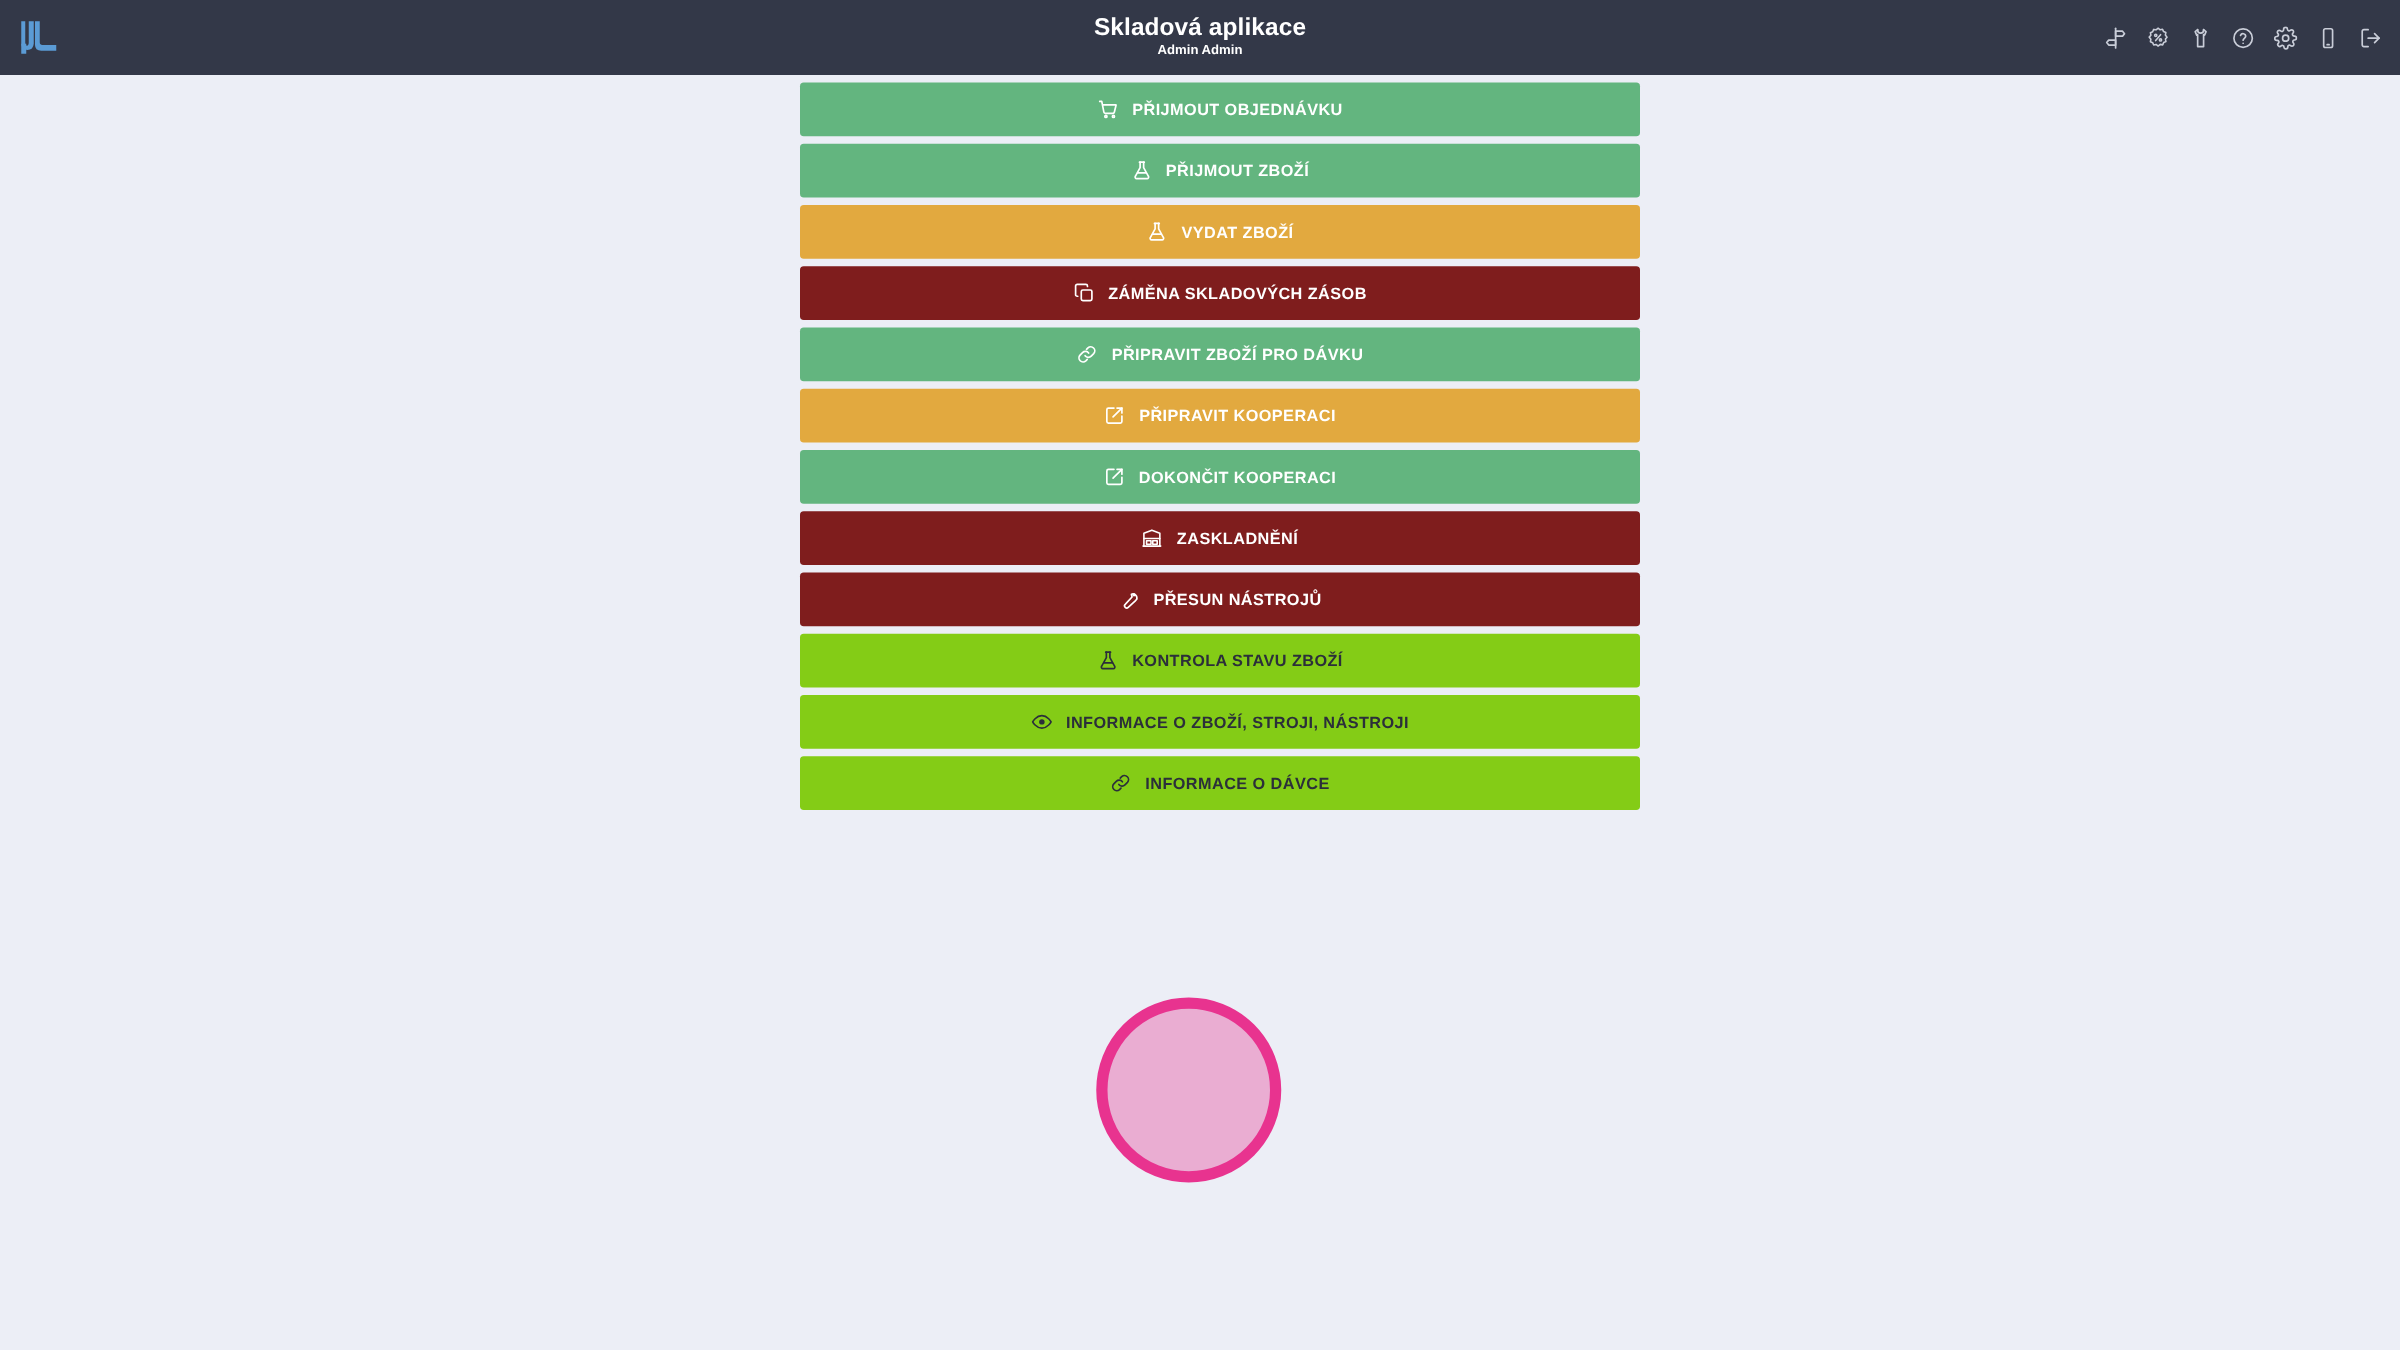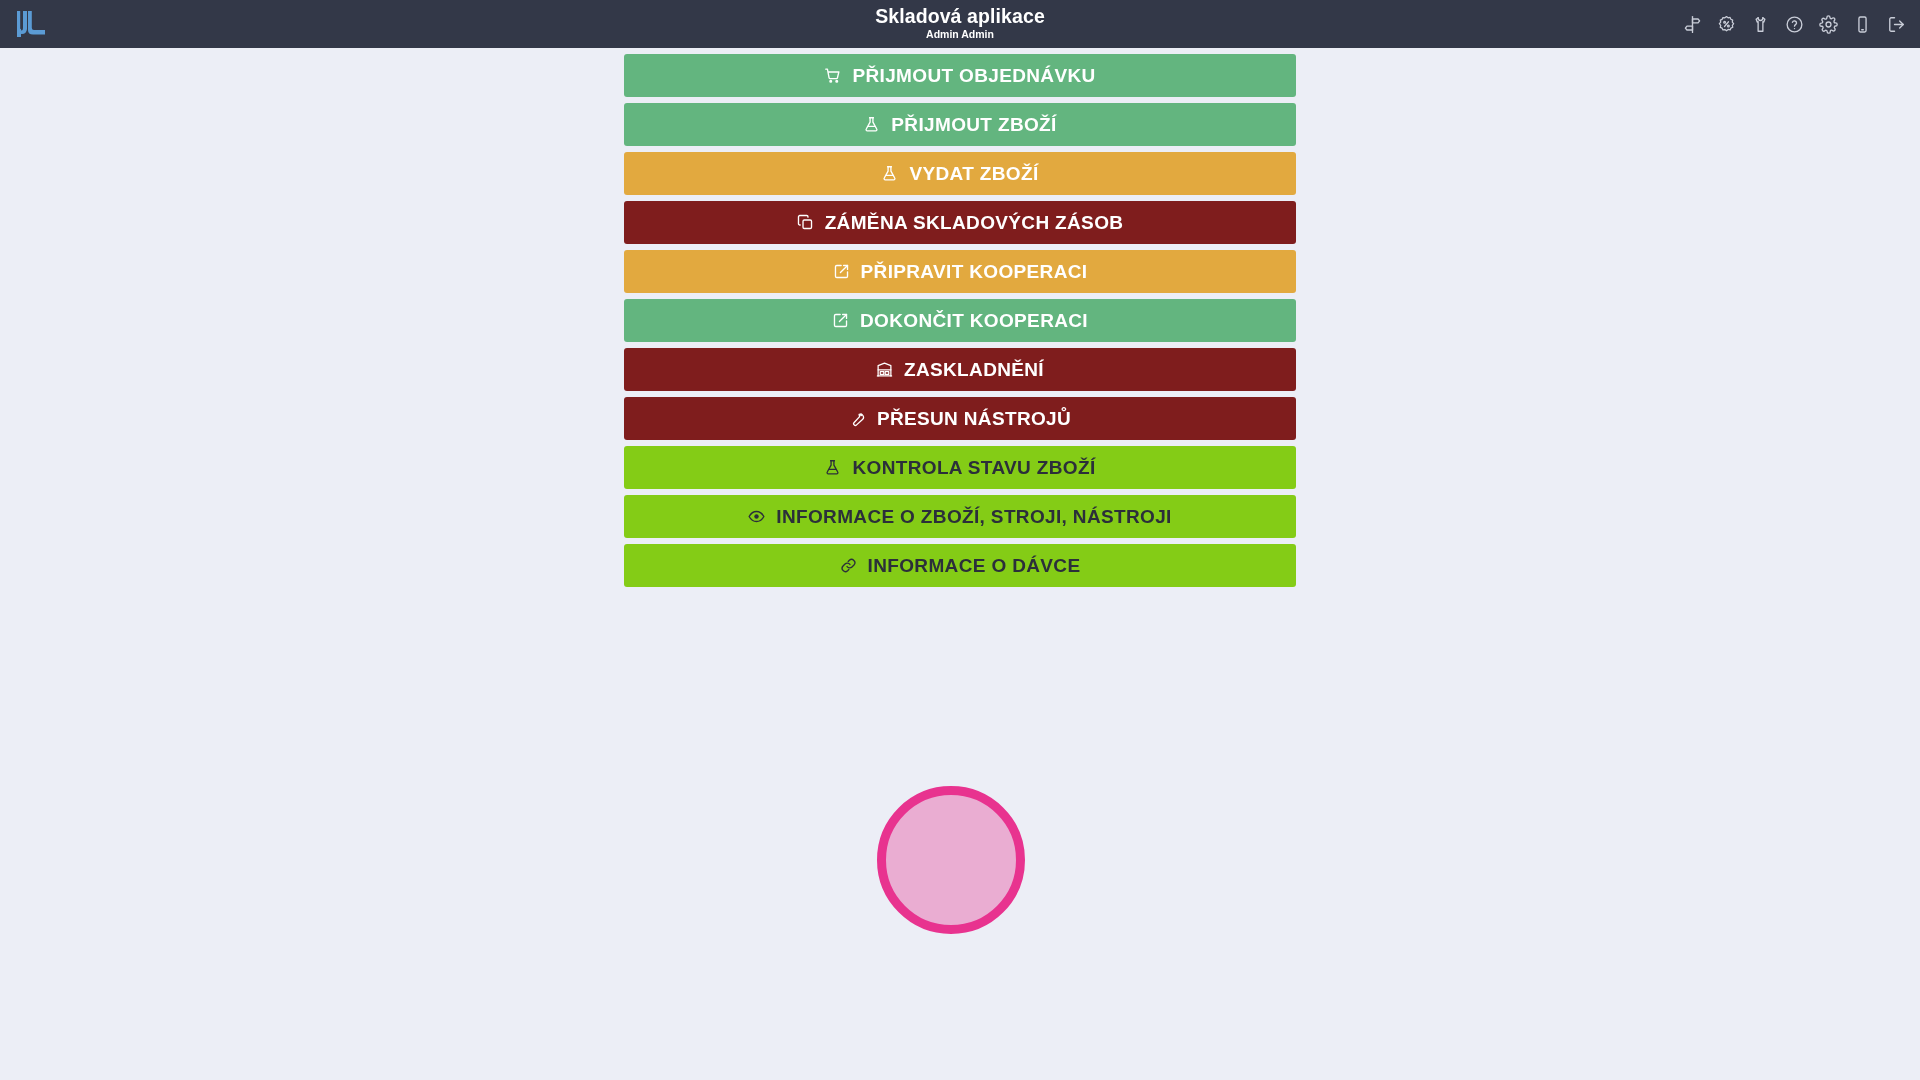--- a/index.html
+++ b/index.html
@@ -11,21 +11,21 @@
   }
 
   body {
     font-family: "Liberation Sans", sans-serif;
     background: #eceef6;
   }
 
   
   #app-header {
     position: relative;
-    height: 48px;
+    height: 60px;
     background: #333848;
     display: flex;
     align-items: center;
     justify-content: center;
     flex-shrink: 0;
   }
 
   #brand-logo {
     position: absolute;
     left: 14px;
@@ -95,26 +95,27 @@
   .action-button {
     height: 43px;
     border: none;
     border-radius: 3px;
     width: 100%;
     display: flex;
     align-items: center;
     justify-content: center;
     gap: 11px;
     font-family: "Liberation Sans", sans-serif;
-    font-size: 19px;
+    font-size: 13px;
     font-weight: bold;
     letter-spacing: 0.35px;
     cursor: pointer;
     padding: 0 10px;
     text-transform: uppercase;
+    margin-left: 16px;
   }
 
   .action-button .btn-icon {
     display: flex;
     align-items: center;
     justify-content: center;
     width: 17px;
     height: 17px;
     flex-shrink: 0;
   }
@@ -237,20 +238,29 @@
       </button>
       <button class="action-button variant-purple">
         <span class="btn-icon">
           <svg width="17" height="17" viewBox="0 0 24 24" fill="none" stroke="currentColor" stroke-width="1.9" stroke-linecap="round" stroke-linejoin="round">
             <rect x="8.5" y="8.5" width="12" height="12" rx="1.8"></rect>
             <path d="M4.5 15.5h-.6a1.8 1.8 0 0 1-1.8-1.8V3.9a1.8 1.8 0 0 1 1.8-1.8h9.8a1.8 1.8 0 0 1 1.8 1.8v.6"></path>
           </svg>
         </span>
         <span class="btn-label">ZÁMĚNA SKLADOVÝCH ZÁSOB</span>
       </button>
+      <button class="action-button variant-green">
+        <span class="btn-icon">
+          <svg width="17" height="17" viewBox="0 0 24 24" fill="none" stroke="currentColor" stroke-width="1.9" stroke-linecap="round" stroke-linejoin="round">
+            <path d="M10 13.5a4.6 4.6 0 0 0 6.9.5l2.8-2.8a4.6 4.6 0 0 0-6.5-6.5l-1.6 1.6"></path>
+            <path d="M14 10.5a4.6 4.6 0 0 0-6.9-.5l-2.8 2.8a4.6 4.6 0 0 0 6.5 6.5l1.6-1.6"></path>
+          </svg>
+        </span>
+        <span class="btn-label">PŘIPRAVIT ZBOŽÍ PRO DÁVKU</span>
+      </button>
       <button class="action-button variant-orange">
         <span class="btn-icon">
           <svg width="17" height="17" viewBox="0 0 24 24" fill="none" stroke="currentColor" stroke-width="1.9" stroke-linecap="round" stroke-linejoin="round">
             <path d="M11.5 3.5H5.3A1.8 1.8 0 0 0 3.5 5.3v13.4a1.8 1.8 0 0 0 1.8 1.8h13.4a1.8 1.8 0 0 0 1.8-1.8V12.5"></path>
             <polyline points="15,3.5 20.5,3.5 20.5,9"></polyline>
             <line x1="20.5" y1="3.5" x2="10.5" y2="13.5"></line>
           </svg>
         </span>
         <span class="btn-label">PŘIPRAVIT KOOPERACI</span>
       </button>

